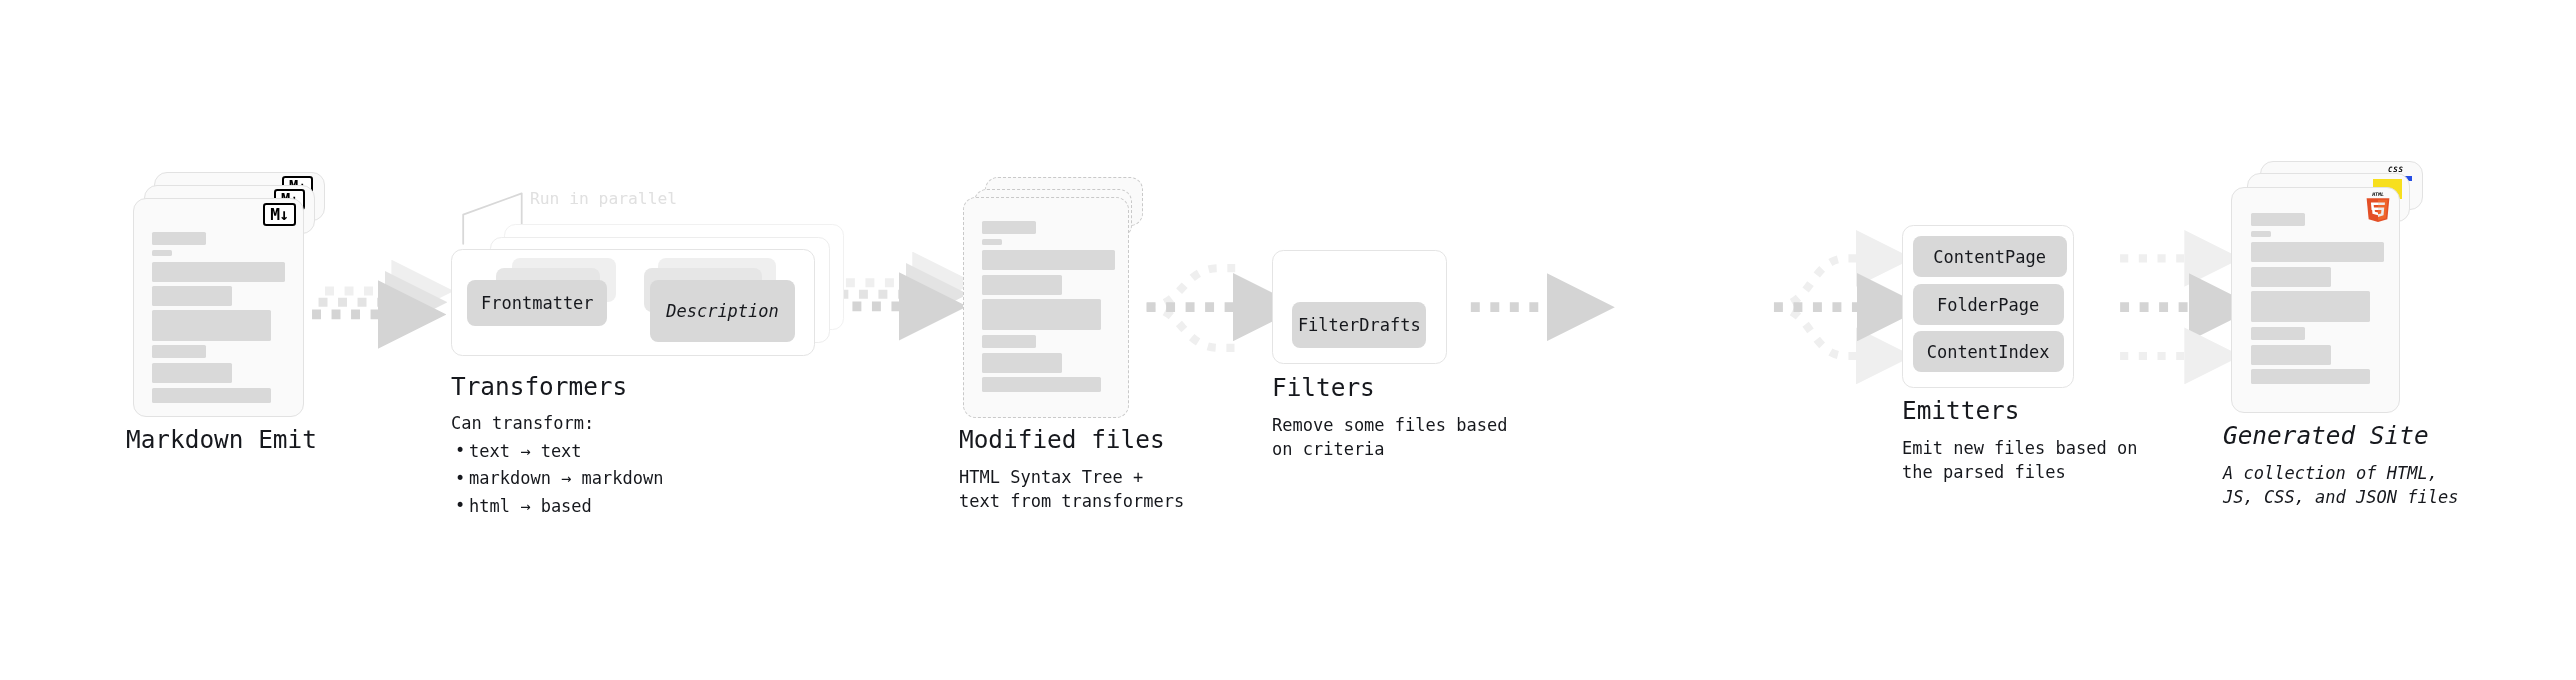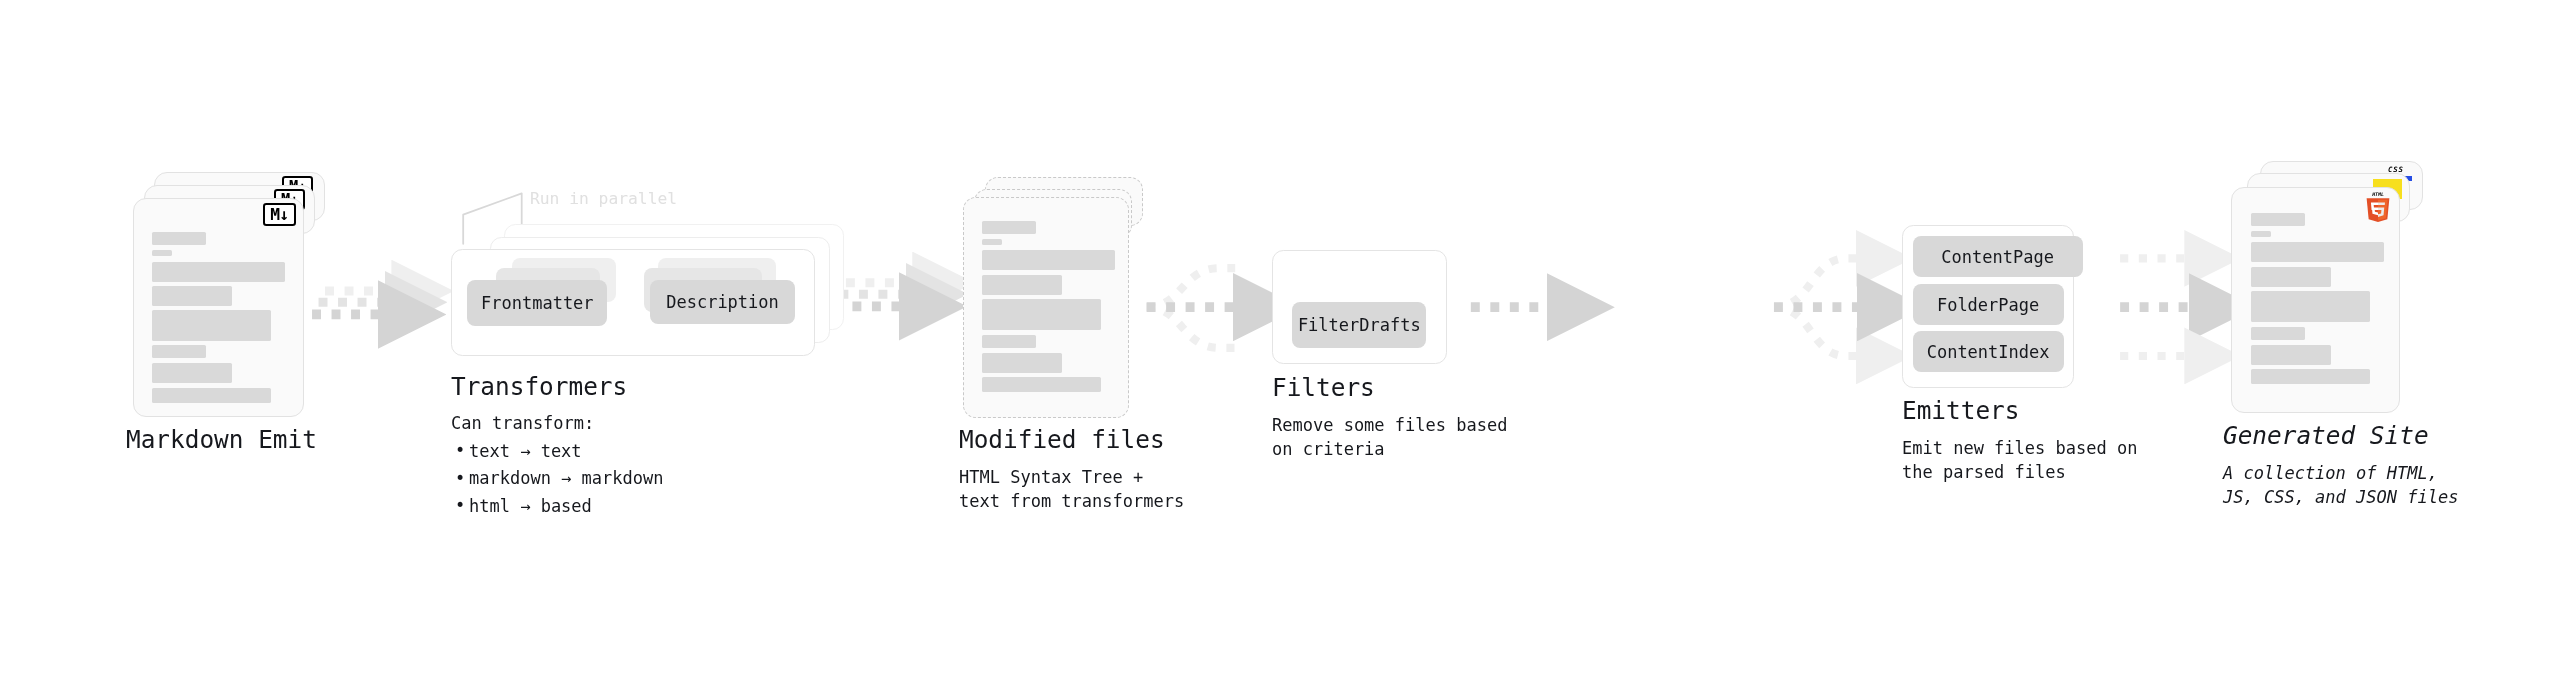--- a/index.html
+++ b/index.html
@@ -253,21 +253,21 @@
     <div class="groupbox g-back1" style="left:39px; top:237px; width:340px; height:106px;"></div>
     <div class="groupbox" style="left:0px;  top:249px; width:364px; height:107px;"></div>
 
     <div class="pill dim2" style="left:61px; top:258px; width:104px; height:44px;"></div>
     <div class="pill dim1" style="left:45px; top:268px; width:104px; height:44px;"></div>
 
     <div class="pill dim2" style="left:207px; top:258px; width:118px; height:44px;"></div>
     <div class="pill dim1" style="left:193px; top:268px; width:118px; height:44px;"></div>
 
     <div class="pill" style="left:16.3px; top:280px; width:140px; height:46px;">Frontmatter</div>
-    <div class="pill" style="left:199px; top:280px; width:145px; height:44px;">Description</div>
+    <div class="pill" style="left:199px; top:280px; width:145px; height:62px;font-style:italic;">Description</div>
 
     <div class="parallel-label" style="left:79px; top:189px;">Run in parallel</div>
 
     <div class="stage-caption" style="top:374px;">
       <div class="stage-title">Transformers</div>
       <div class="stage-desc tight">Can transform:</div>
       <ul style="margin:2.4px 0 0 0; padding-left:18px; list-style:none; font-size:17px; color:#16181d; line-height:1.62;">
         <li style="position:relative;">
           <span style="position:absolute;left:-14px;top:-0.8px;">•</span>
           <span>text → text</span>
@@ -318,21 +318,21 @@
       <div class="stage-desc">Remove some files based
 on criteria</div>
     </div>
   </div>
 
 
   <div class="stage" style="left:1902px; width:268px;">
 
     <div class="groupbox" style="left:0px; top:225px; width:172px; height:163px;"></div>
 
-    <div class="pill" style="left:10.6px; top:236px; width:170px; height:41px;">ContentPage</div>
+    <div class="pill" style="left:10.6px; top:236px; width:154px; height:41px;">ContentPage</div>
     <div class="pill" style="left:10.6px; top:284px; width:151px; height:41px;">FolderPage</div>
     <div class="pill" style="left:10.6px; top:331px; width:151px; height:41px;">ContentIndex</div>
 
     <div class="stage-caption" style="top:398px;">
       <div class="stage-title">Emitters</div>
       <div class="stage-desc">Emit new files based on
 the parsed files</div>
     </div>
   </div>
 

